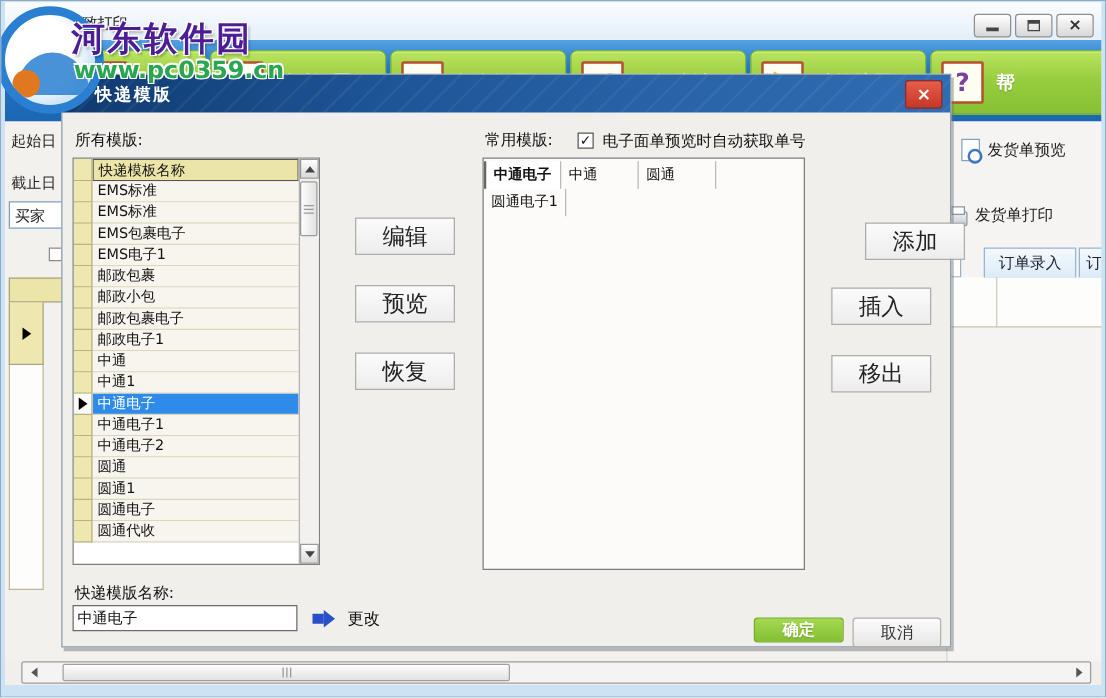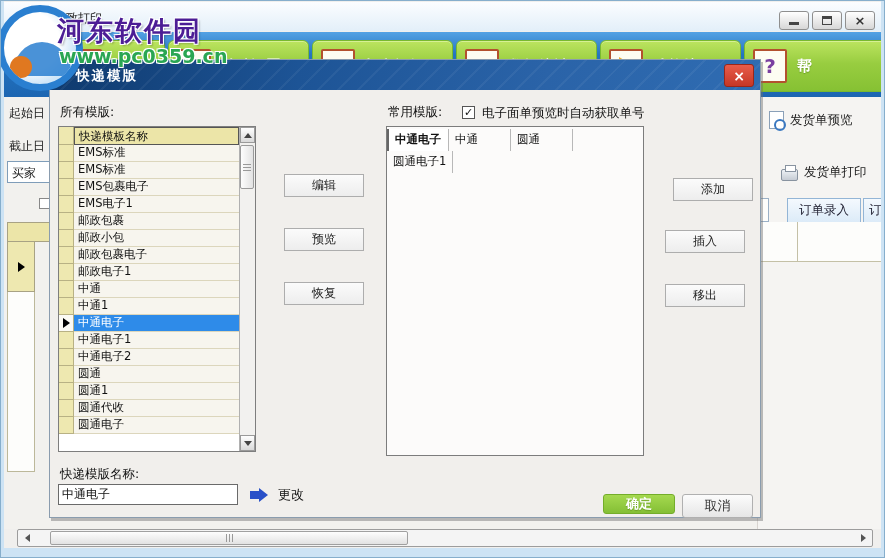--- a/index.html
+++ b/index.html
@@ -142,21 +142,21 @@
   .sb-btn { height:16px; background:linear-gradient(#fefefe,#d9d9d9); border:1px solid #9a9a9a;
             display:flex; align-items:center; justify-content:center; flex:0 0 auto; }
   .sb-track { flex:1; position:relative; }
   .sb-thumb { position:absolute; left:0; top:2px; width:14px; height:44px;
               background:linear-gradient(90deg,#fdfdfd,#e2e2e2); border:1px solid #9a9a9a;
               border-radius:2px; display:flex; flex-direction:column; align-items:center;
               justify-content:center; gap:2px; }
   .sb-thumb i { display:block; width:8px; height:1px; background:#999; }
 
   
-  .std-btn { position:absolute; width:80px; height:23px; font-size:12px; color:#222;
+  .std-btn { position:absolute; width:80px; height:30px; font-size:18px; color:#222;
              background:linear-gradient(#fbfbfb,#ededed); border:1px solid #adadad;
              border-radius:0; display:flex; align-items:center; justify-content:center; }
 
   
   .checkbox { position:absolute; left:412px; top:46px; width:13px; height:13px; background:#fff;
               border:1px solid #555; font-size:11px; line-height:11px; text-align:center;
               color:#111; font-weight:bold; }
   .listbox { position:absolute; left:336px; top:66px; width:258px; height:330px;
              background:#fcfbfa; border:1px solid #7c7c7c; padding-top:2px; }
   .lb-row { display:flex; height:22px; align-items:stretch; }
@@ -268,21 +268,21 @@
   <div class="abs bg-ind-cell">
       <span class="tri-row"></span>
     </div>
   <div class="abs bg-white-cell"></div>
 
   <div class="abs right-panel"></div>
   <div class="abs link-btn" style="left:768px;top:110px;z-index:1;">
     <span class="doc-icon"></span>
     <span>发货单预览</span>
   </div>
-  <div class="abs link-btn" style="left:780px;top:163px;z-index:1;text-align:center;">
+  <div class="abs link-btn" style="left:756px;top:163px;z-index:1;text-align:center;">
     <span class="printer-icon"></span>
     <span>发货单打印</span>
   </div>
   <div class="abs clip-box"></div>
   <div class="abs bg-tab" style="left:786px;top:197px;width:74px;z-index:1;">
     <span>订单录入</span>
   </div>
   <div class="abs bg-tab" style="left:862px;top:197px;width:36px;z-index:1;justify-content:flex-start;padding-left:5px;">
     <span>订单</span>
   </div>
@@ -379,25 +379,25 @@
         <div class="grow">
             <div class="ind"></div>
             <div class="gname">圆通</div>
           </div>
         <div class="grow">
             <div class="ind"></div>
             <div class="gname">圆通1</div>
           </div>
         <div class="grow">
             <div class="ind"></div>
+            <div class="gname">圆通电子</div>
+          </div>
+        <div class="grow">
+            <div class="ind"></div>
             <div class="gname">圆通代收</div>
-          </div>
-        <div class="grow">
-            <div class="ind"></div>
-            <div class="gname">圆通电子</div>
           </div>
       </div>
       <div class="vscroll">
         <div class="sb-btn">
             <span class="tri-up"></span>
           </div>
         <div class="sb-track">
           <div class="sb-thumb">
               <i></i>
               <i></i>
@@ -422,21 +422,21 @@
       <div class="lb-row">
         <div class="lb-item active">中通电子</div>
         <div class="lb-item">中通</div>
         <div class="lb-item">圆通</div>
       </div>
       <div class="lb-row">
         <div class="lb-item">圆通电子1</div>
       </div>
     </div>
 
-    <div class="std-btn" style="left:623px;top:118px;">添加</div>
+    <div class="std-btn" style="left:642px;top:118px;">添加</div>
     <div class="std-btn" style="left:615px;top:170px;">插入</div>
     <div class="std-btn" style="left:615px;top:224px;">移出</div>
 
     <div class="dlg-label" style="left:10px;top:406px;">快递模版名称:</div>
     <input class="name-input" value="中通电子" style="">
     <div class="arrow-icon">
         <span class="bar"></span>
         <span class="head"></span>
       </div>
     <div class="change-label">更改</div>

